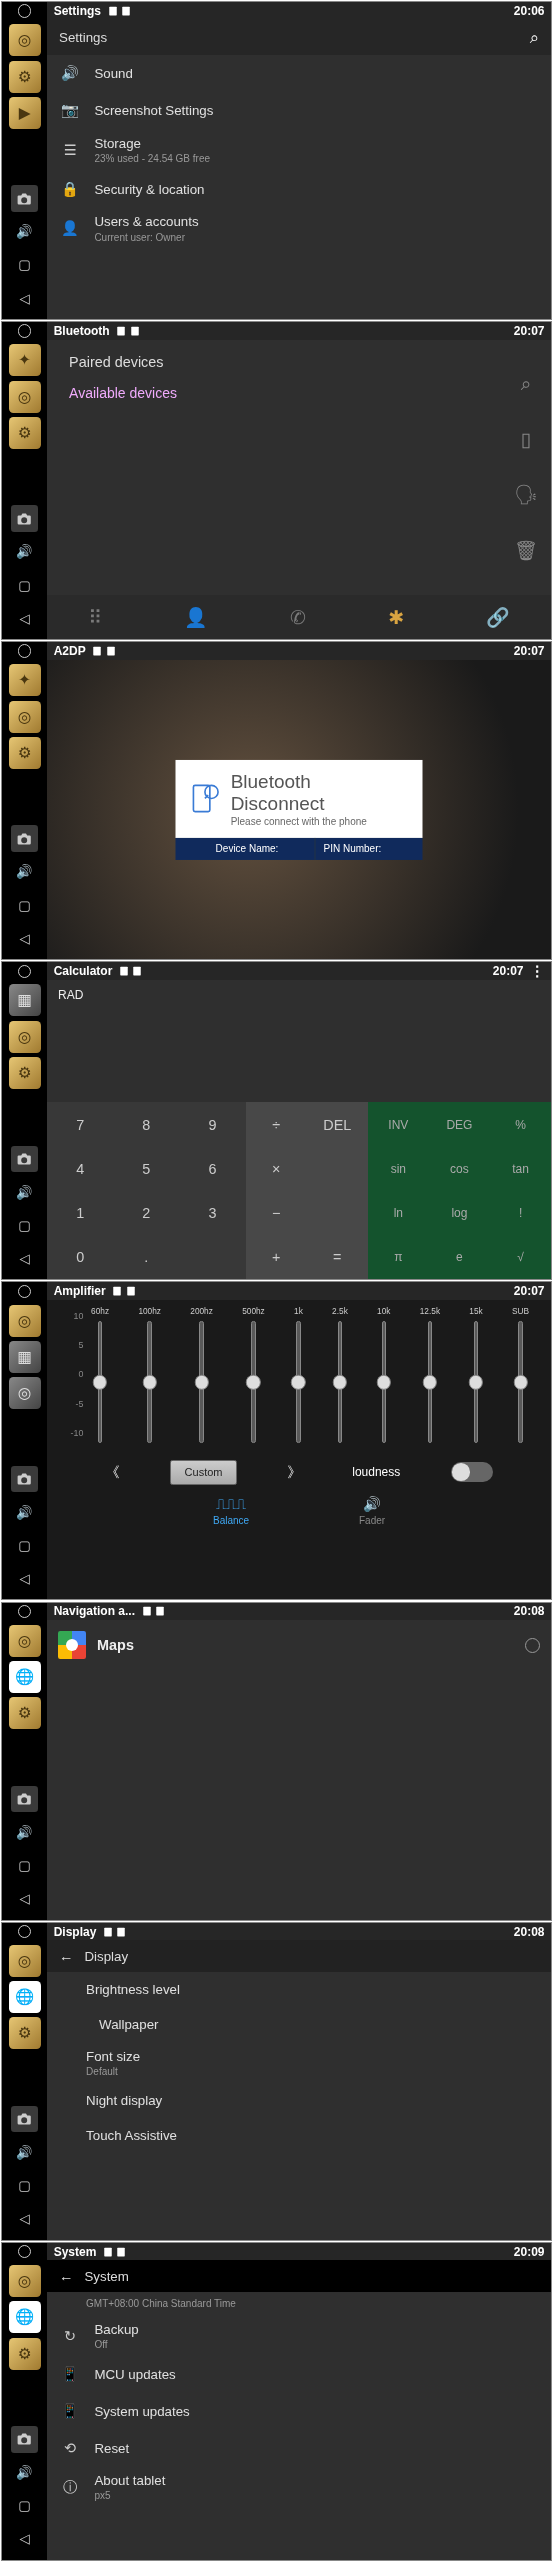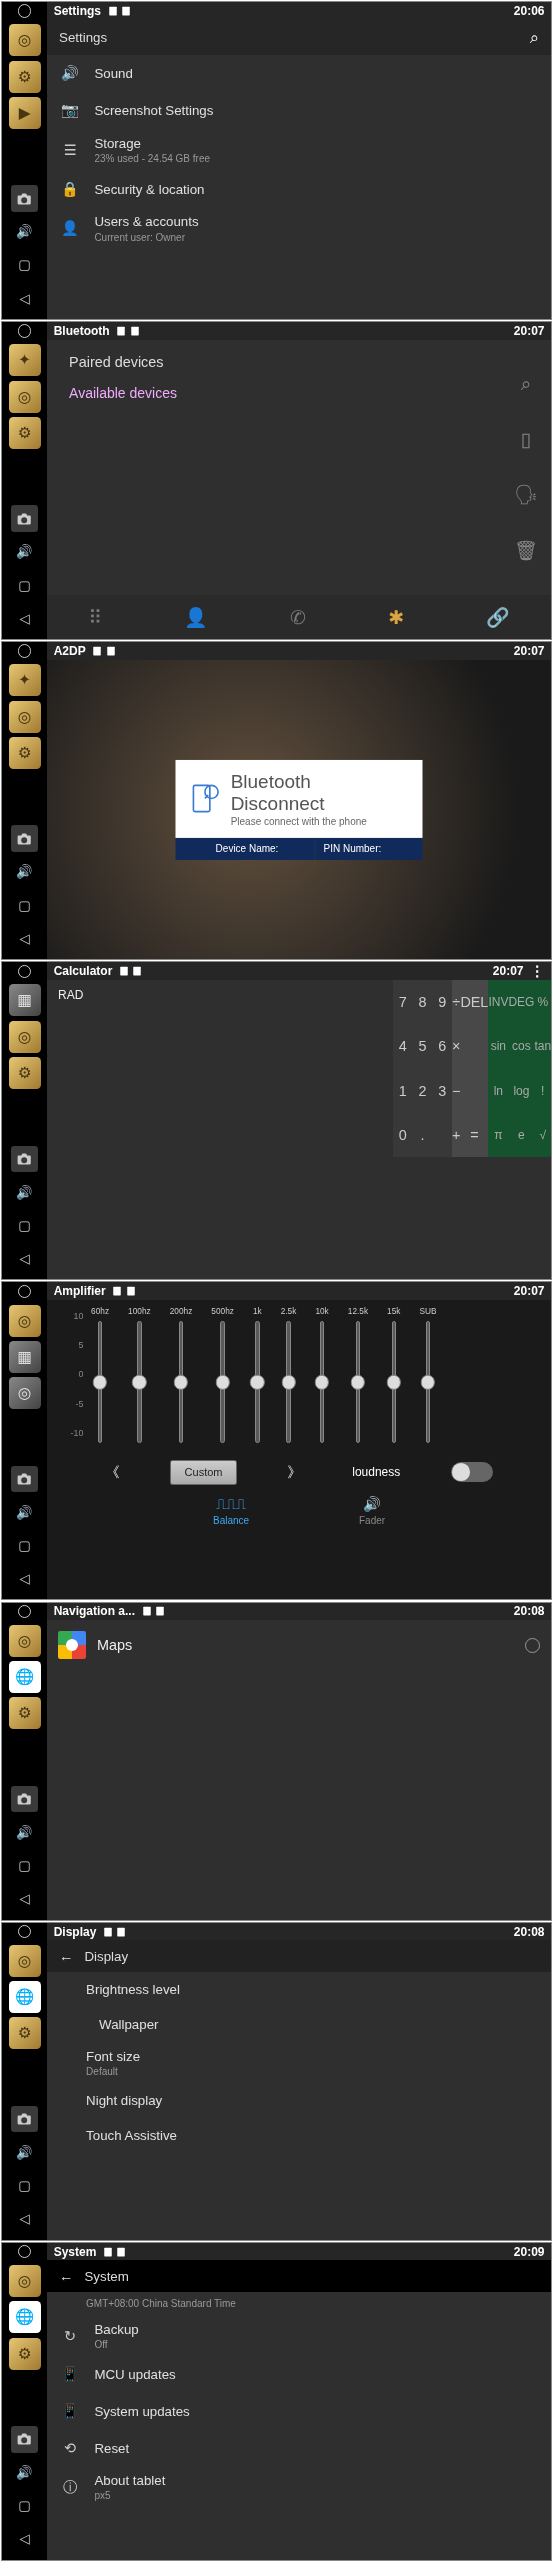--- a/index.html
+++ b/index.html
@@ -40,35 +40,35 @@
   .dialog-bottom div { flex: 1; padding: 5.5px 7.8px; }
   .dialog-bottom div:first-child { border-right: 0.6px solid #234; padding-left: 40px; }
   .blurbg { background: radial-gradient(circle at 40% 50%, #5a4a3a 10%, #1a1a1a 80%); }
   .calc-display { color: #eee; font-size: 12px; padding: 7.8px 11px; }
   .calc-pad { display: flex; height: 177px; }
   .calc-num { display: grid; grid-template-columns: repeat(3,1fr); flex: 1.3; background: #383838; }
   .calc-op { display: grid; grid-template-columns: repeat(2,1fr); flex: 0.8; background: #484848; }
   .calc-fn { display: grid; grid-template-columns: repeat(3,1fr); flex: 1.2; background: #14532d; }
   .calc-btn { display: flex; align-items: center; justify-content: center; color: #ccc; font-size: 14.4px; }
   .calc-fn .calc-btn { color: #aaa; font-size: 12px; }
-  .eq-bands { display: flex; justify-content: flex-start; padding: 5.5px 22px 5.5px 44px; position:relative;gap:19px; }
+  .eq-bands { display: flex; justify-content: space-between; padding: 5.5px 22px 5.5px 44px; position:relative;gap:19px; }
   .eq-labels { position:absolute; left:5.5px; top:0; bottom:0; width:33px; display:flex; flex-direction:column; justify-content:space-between; color:#888; font-size:8.9px; text-align:right; padding:11px 2.2px;}
   .eq-band { display: flex; flex-direction: column; align-items: center; }
   .eq-hz { color: #ccc; font-size: 8.3px; margin-bottom: 5.5px; }
   .eq-slider { width: 4.4px; height: 122px; background: linear-gradient(#5a5a5a,#5a5a5a); border-radius: 2.2px; position: relative; border: 0.6px solid #888; }
   .eq-thumb { width: 14.4px; height: 14.4px; background: #ddd; border-radius: 50%; position: absolute; left: 50%; top: 50%; transform: translate(-50%,-50%); border:0.6px solid #888;}
   .eq-controls { display: flex; align-items: center; justify-content: space-around; padding: 11px 33px; color: #fff; }
   .eq-btn { background: linear-gradient(#ccc,#aaa); color: #222; padding: 5.5px 13.3px; border-radius: 2.2px; font-size: 11px; border: 0.6px solid #666; }
   .toggle { width: 42px; height: 20px; background: #666; border-radius: 10px; position: relative; }
   .toggle-thumb { width: 17.7px; height: 17.7px; background: #ddd; border-radius: 50%; position: absolute; top: 1.1px; left: 1.1px; }
   .eq-footer { display: flex; justify-content: space-around; padding: 0 111px 5.5px; }
   .eq-footer-item { text-align: center; color: #888; font-size: 10px; }
   .eq-footer-item.active { color: #3fa9f5; }
   .eq-footer-icon { font-size: 14.4px; margin-bottom: 2.2px; }
-  .maps-row { display: flex; align-items: center; padding: 11px; }
+  .maps-row { display: flex; align-items: center; padding: 11px; font-weight: bold; }
   .maps-icon { width: 28px; height: 28px; margin-right: 11px; border-radius:2.2px; background: conic-gradient(#4285f4 0 90deg, #ea4335 90deg 180deg, #fbbc05 180deg 270deg, #34a853 270deg 360deg); position:relative;}
   .maps-icon::after{content:""; position:absolute; inset:7.8px; background:#fff; border-radius:50%;}
   .maps-radio { width: 15.5px; height: 15.5px; border: 1.1px solid #999; border-radius: 50%; margin-left: auto; }
   svg.sd { width:10px; height:10px; }
   svg.sd rect, svg.sd path { fill: #fff; }
   svg.cam { width:14.4px; height:12px; }
 </style>
 </head>
 <body>
 
@@ -255,21 +255,21 @@
       <span class="title">Calculator</span>
       <svg class="sd" viewBox="0 0 16 16">
           <rect x="2" y="1" width="12" height="14" rx="1"></rect>
         </svg>
       <svg class="sd" viewBox="0 0 16 16" style="margin-left:3.3px">
           <rect x="2" y="1" width="12" height="14" rx="1"></rect>
         </svg>
       <span class="time">20:07</span>
       <span style="margin-left:6.6px; font-size:14.4px">⋮</span>
     </div>
-    <div class="content" style="display:flex; flex-direction:row">
+    <div class="content" style="display:flex; flex-direction:column">
       <div class="calc-display">RAD</div>
       <div style="flex:1"></div>
       <div class="calc-pad">
         <div class="calc-num" id="calc-num">
             <div class="calc-btn">7</div>
             <div class="calc-btn">8</div>
             <div class="calc-btn">9</div>
             <div class="calc-btn">4</div>
             <div class="calc-btn">5</div>
             <div class="calc-btn">6</div>

